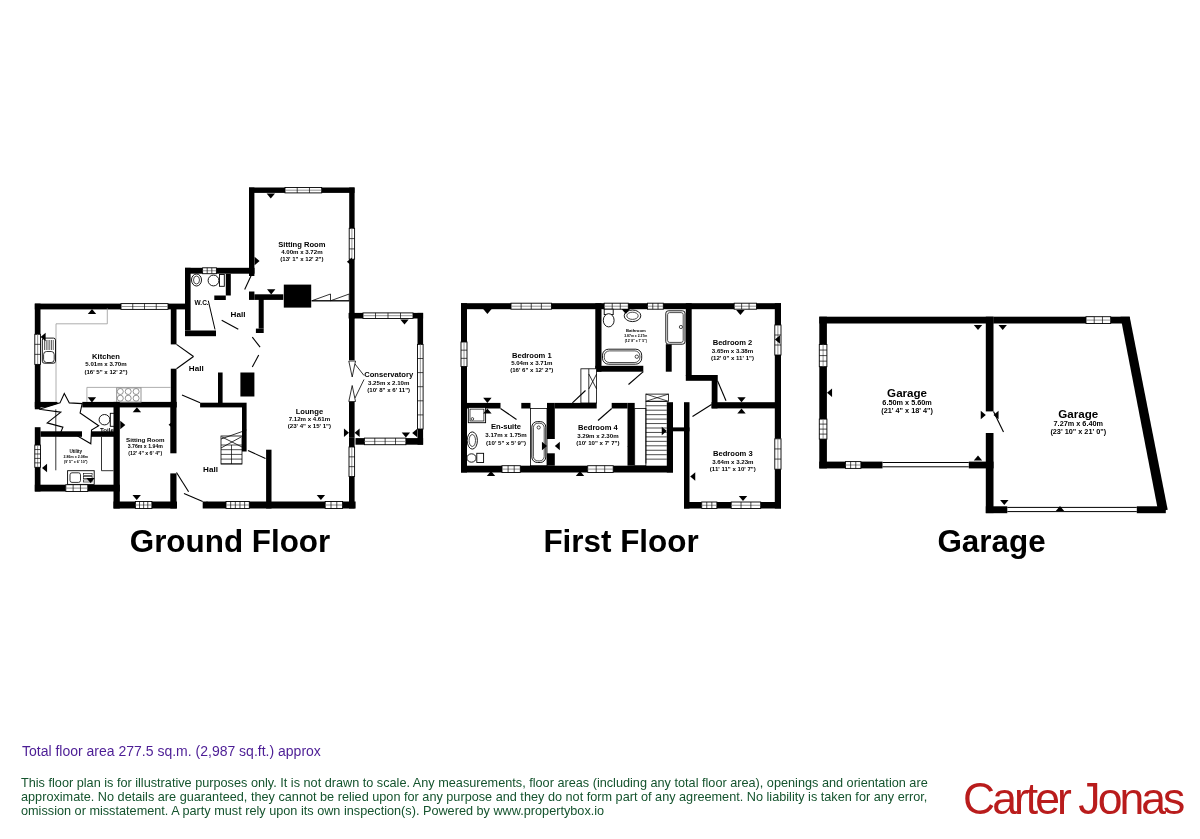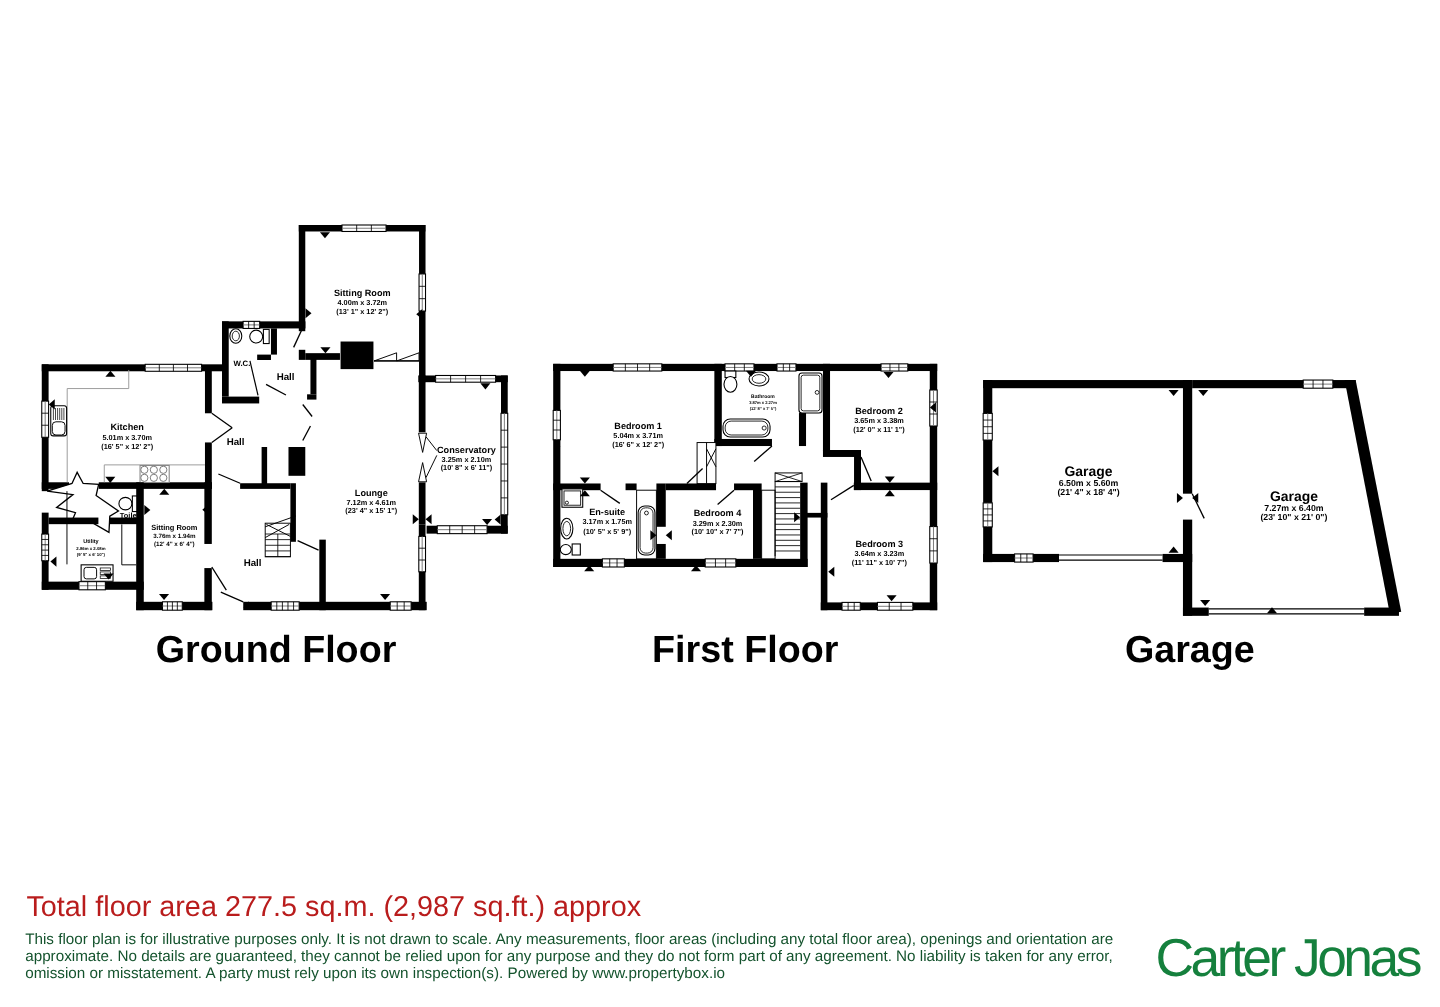--- a/index.html
+++ b/index.html
@@ -1,17 +1,17 @@
 <!DOCTYPE html>
 <html><head><meta charset="utf-8"><style>
 html,body{margin:0;padding:0;background:#fff;width:1200px;height:839px;overflow:hidden}
 body{font-family:"Liberation Sans",sans-serif}
-#total{position:absolute;left:22px;top:743.7px;font-size:24px;line-height:1;color:#b91c1c}
+#total{position:absolute;left:22px;top:743.7px;font-size:14px;line-height:1;color:#4c1d95}
 #disc{position:absolute;left:21px;top:776.2px;font-size:12.7px;line-height:14px;color:#14532d;white-space:nowrap}
-#logo{position:absolute;left:963px;top:776.9px;font-size:44.5px;line-height:1;color:#15803d;letter-spacing:-2.95px;white-space:nowrap}
+#logo{position:absolute;left:963px;top:776.9px;font-size:44.5px;line-height:1;color:#b91c1c;letter-spacing:-2.95px;white-space:nowrap}
 </style></head>
 <body>
 <div style="position:absolute;left:0;top:0"><svg width="1200" height="839" viewBox="0 0 1200 839" font-family="&quot;Liberation Sans&quot;,sans-serif">
       <rect x="249" y="187.5" width="36" height="5.4" fill="#000"></rect>
 <rect x="285" y="187.5" width="36.7" height="5.4" fill="#fff" stroke="#000" stroke-width="0.9"></rect>
 <line x1="285" y1="190.2" x2="321.7" y2="190.2" stroke="#777" stroke-width="0.8"></line>
 <line x1="297.23333333333335" y1="187.5" x2="297.23333333333335" y2="192.9" stroke="#000" stroke-width="0.7"></line>
 <line x1="309.4666666666667" y1="187.5" x2="309.4666666666667" y2="192.9" stroke="#000" stroke-width="0.7"></line>
 <rect x="321.7" y="187.5" width="32.8" height="5.4" fill="#000"></rect>
 <rect x="249" y="187.5" width="5.4" height="88.5" fill="#000"></rect>

